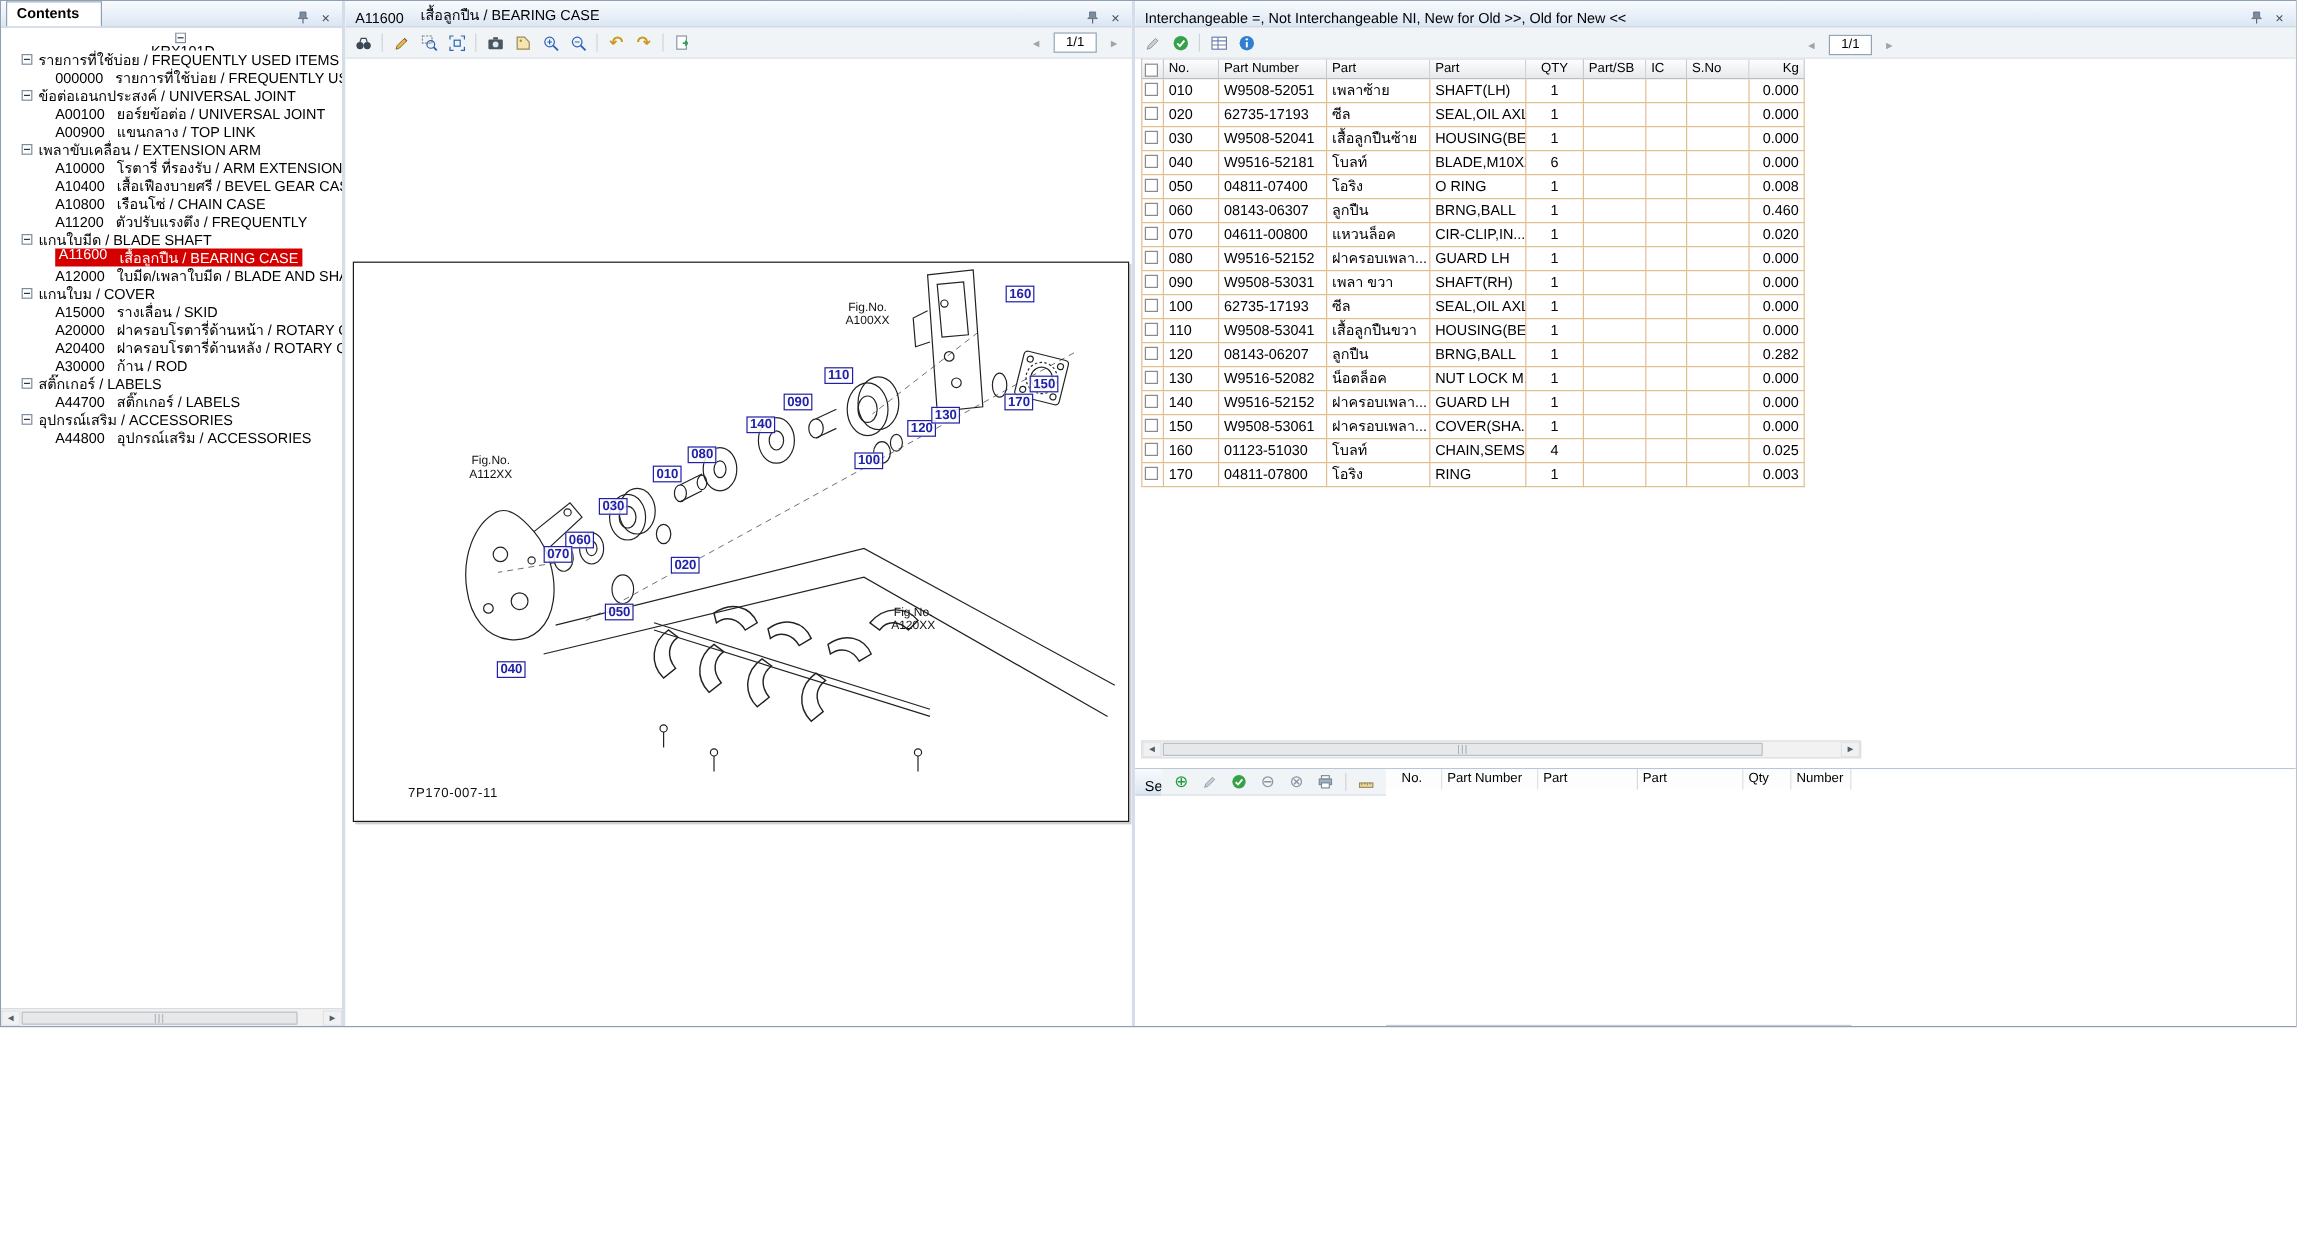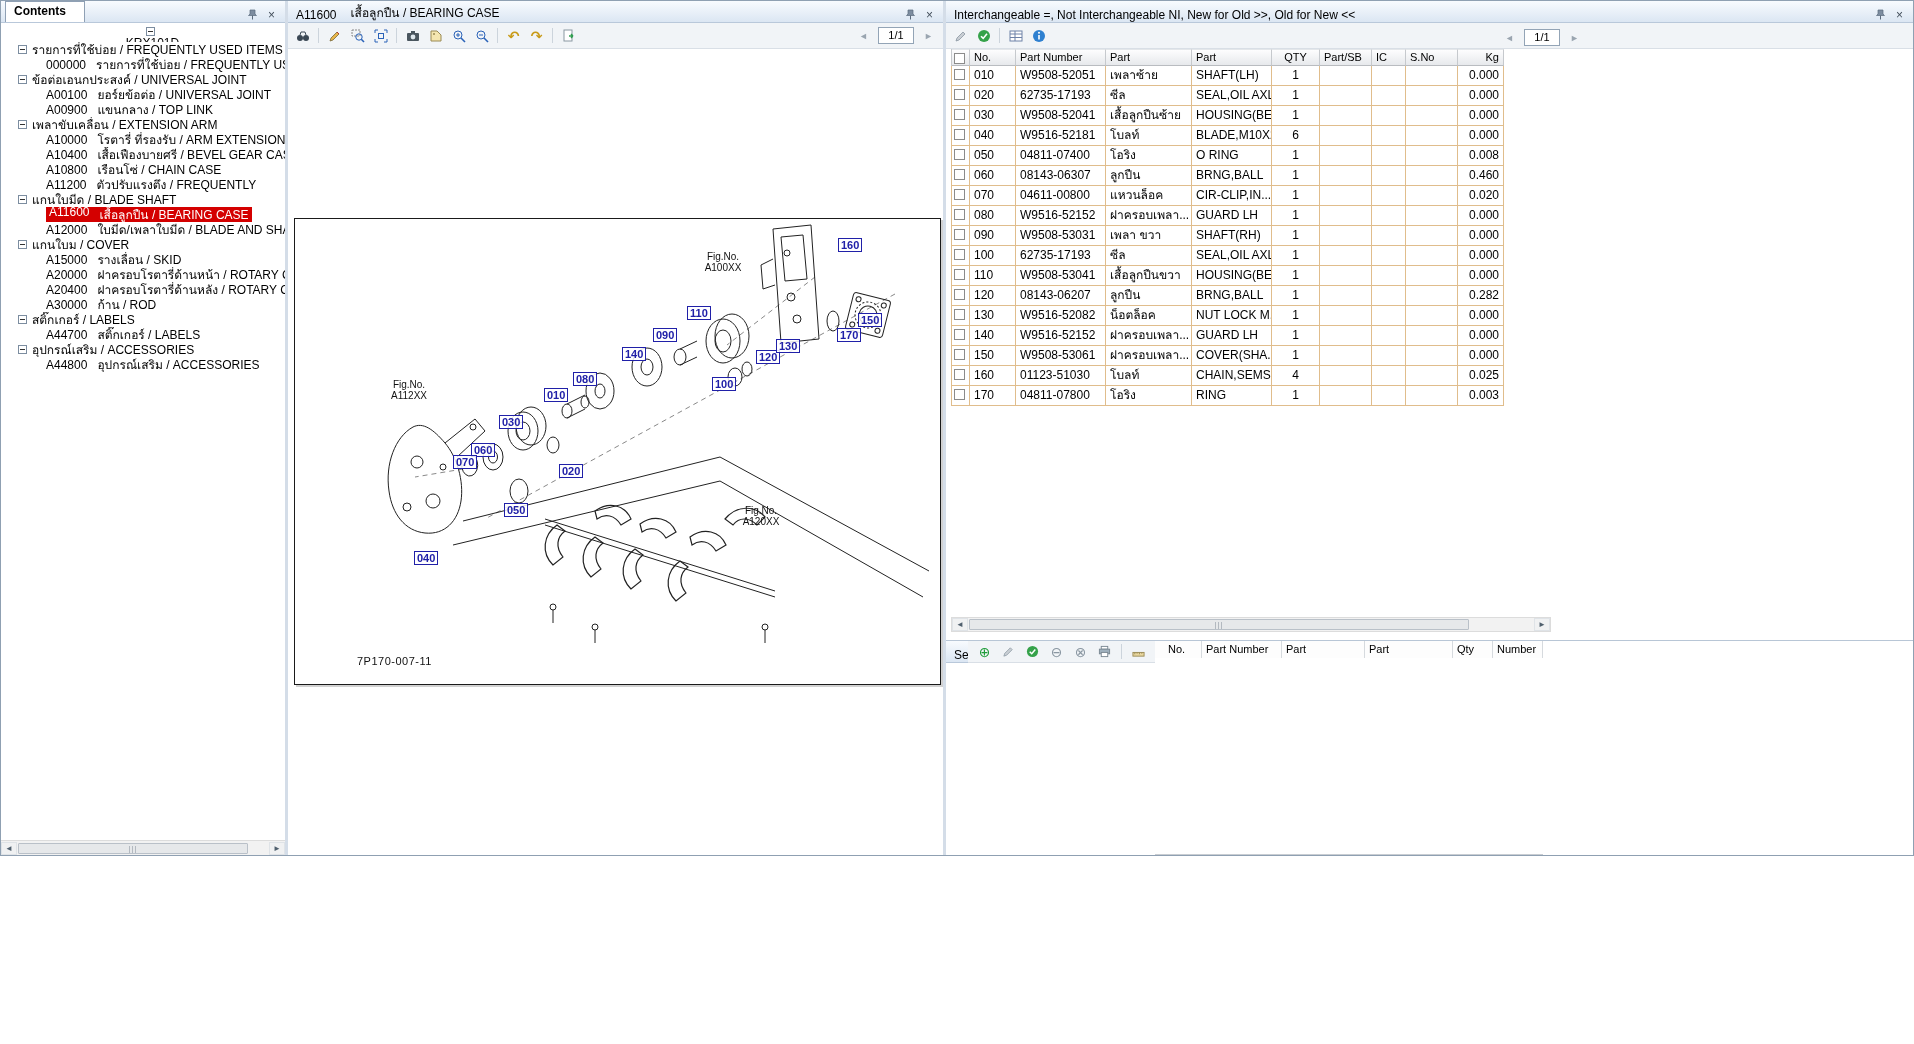--- a/index.html
+++ b/index.html
@@ -384,21 +384,21 @@
         <span class="callout" style="left:327px;top:128px">140</span>
         <span class="callout" style="left:563px;top:94px">150</span>
         <span class="callout" style="left:543px;top:19px">160</span>
         <span class="callout" style="left:542px;top:109px">170</span>
         <span class="figlbl" style="left:402px;top:32px;width:52px">Fig.No.
 A100XX</span>
         <span class="figlbl" style="left:88px;top:160px;width:52px">Fig.No.
 A112XX</span>
         <span class="figlbl" style="left:440px;top:286px;width:52px">Fig.No.
 A120XX</span>
-        <span class="drawno" style="left:62px;top:436px">7P170-007-11</span>
+        <span class="drawno" style="left:45px;top:436px">7P170-007-11</span>
       </div>
     </div>
   </div>
 
   <div class="right">
     <div class="caption">
       <span class="caption-title">Interchangeable =, Not Interchangeable NI, New for Old &gt;&gt;, Old for New &lt;&lt;</span>
       <span class="cap-icons">
         <span class="cap-btn">
           <svg width="11" height="11" viewBox="0 0 11 11">

